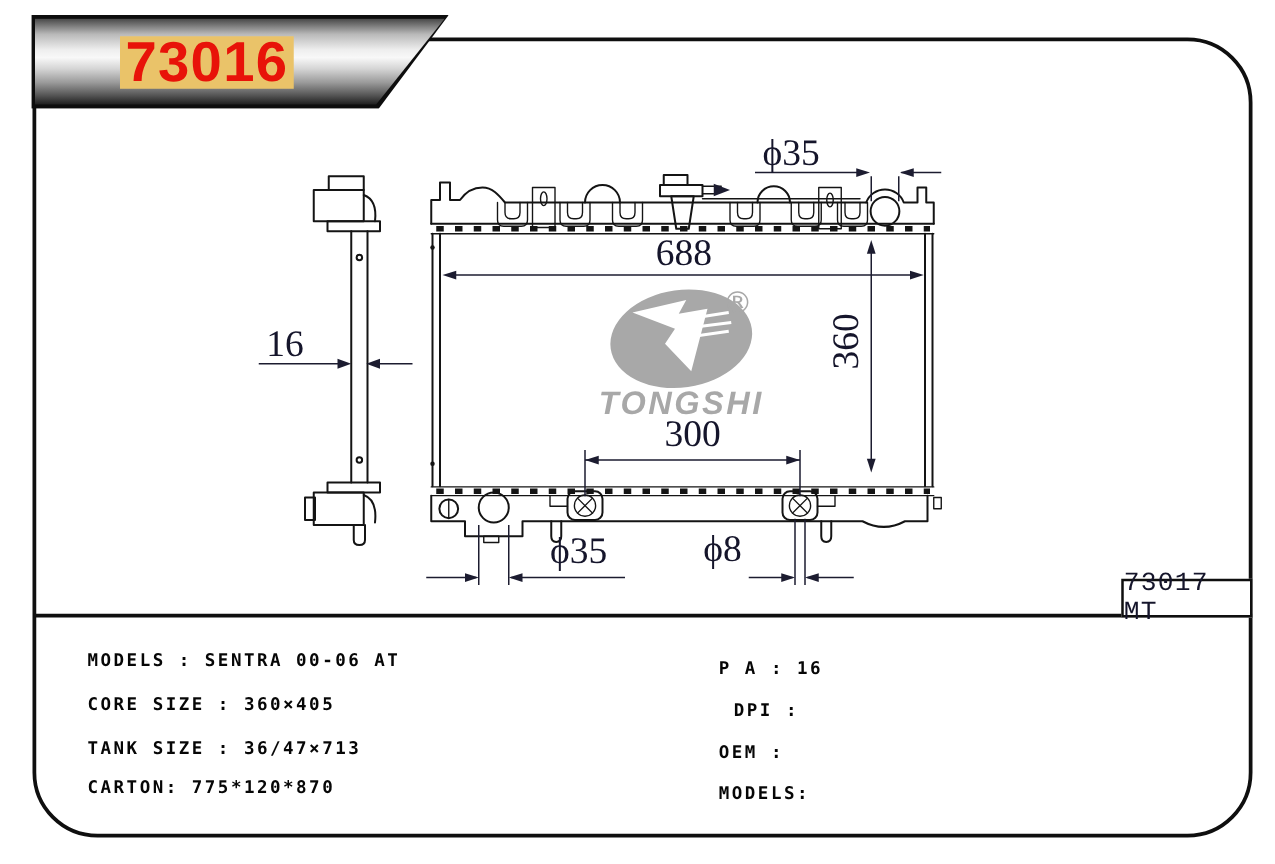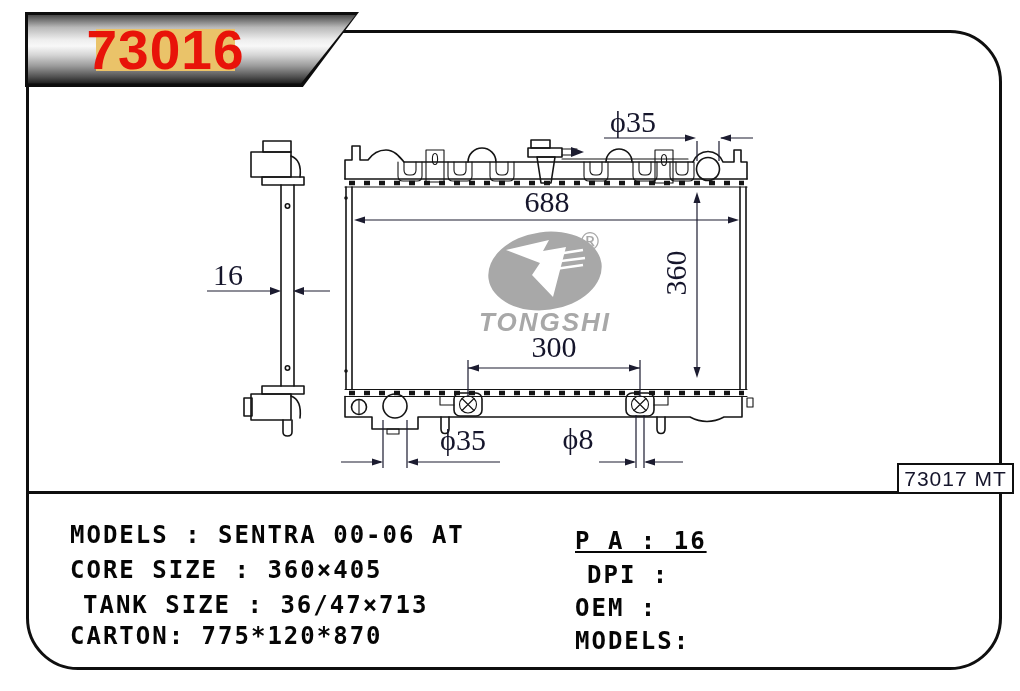--- a/index.html
+++ b/index.html
@@ -16,47 +16,47 @@
   
   .banner{position:absolute;left:25px;top:12px;width:334px;height:75px;z-index:4;}
   .banner .shape{position:absolute;inset:0;background:#0d0d0d;
         clip-path:polygon(0% 0%,100% 0%,83.2% 100%,0% 100%);}
   .banner .metal{position:absolute;left:3px;top:2.5px;width:328px;height:69px;
         clip-path:polygon(0% 0%,100% 0%,83.2% 100%,0% 100%);
         background:linear-gradient(180deg,#484848 0%,#b9b9b9 18%,#eeeeee 36%,
                    #f8f8f8 45%,#d5d5d5 58%,#9a9a9a 74%,#545454 89%,#1c1c1c 100%);}
   .goldplate{position:absolute;left:71px;top:17px;width:139px;height:42px;
         background:#eac369;display:flex;align-items:center;justify-content:center;}
-  .goldplate .num{font-size:55px;font-weight:700;color:#e81309;line-height:40px;
+  .goldplate .num{font-size:45px;font-weight:700;color:#e81309;line-height:40px;
         letter-spacing:1px;font-family:"Liberation Sans",sans-serif;}
 
   
   svg.draw{position:absolute;left:0;top:0;z-index:3;}
   .ln{fill:none;stroke:#141414;stroke-width:1.6;stroke-linejoin:round;stroke-linecap:round;}
   .thin{stroke-width:1.1;}
   .teeth{stroke:#141414;stroke-width:4.5;stroke-dasharray:6 9;fill:none;}
   .dim{fill:none;stroke:#1c1c30;stroke-width:1.2;}
   .arr{fill:#1c1c30;stroke:none;}
   .dimtxt{font-family:"Liberation Serif","DejaVu Serif",serif;font-size:30px;fill:#15152b;}
   .wmfill{fill:#a8a8a8;}
   .wmreg{font-family:"DejaVu Sans",sans-serif;font-size:24px;fill:#a8a8a8;}
   .wmbrand{font-family:"Liberation Sans",sans-serif;font-style:italic;font-weight:800;
            font-size:26px;letter-spacing:2px;fill:#a8a8a8;}
 
   
-  .refbox{position:absolute;left:897px;top:463px;width:117px;height:31px;
+  .refbox{position:absolute;left:897px;top:463px;width:105px;height:31px;
         border:2.5px solid #0f0f0f;box-sizing:border-box;background:#fff;z-index:3;
         display:flex;align-items:center;justify-content:center;
-        font-family:Liberation Sans, sans-serif;font-size:21px;
+        font-family:Liberation Mono, monospace;font-size:21px;
         letter-spacing:1px;color:#15152b;}
 
   
   .spec{position:absolute;z-index:3;color:#060606;white-space:pre;
         font-family:"DejaVu Sans Mono","Liberation Mono",monospace;
-        font-size:24px;font-weight:700;letter-spacing:2px;}
+        font-size:14px;font-weight:700;letter-spacing:2px;}
 </style>
 </head>
 <body>
 
 <div class="frame"></div>
 <div class="divider"></div>
 
 <div class="banner">
   <div class="shape"></div>
   <div class="metal"></div>
@@ -198,19 +198,19 @@
     <polygon class="arr" points="407,462 418,458.5 418,465.5"></polygon>
     <text class="dimtxt" x="463" y="450" text-anchor="middle">ϕ35</text>
   </g>
 </svg>
 
 <div class="refbox">73017 MT</div>
 
 <div>
   <div class="spec" style="left:70px;top:521px;">MODELS : SENTRA 00-06 AT</div>
   <div class="spec" style="left:70px;top:556px;">CORE SIZE : 360×405</div>
-  <div class="spec" style="left:70px;top:591px;margin-left:13px;">TANK SIZE : 36/47×713</div>
+  <div class="spec" style="left:70px;top:591px;">TANK SIZE : 36/47×713</div>
   <div class="spec" style="left:70px;top:622px;">CARTON: 775*120*870</div>
-  <div class="spec" style="left:575px;top:527px;text-decoration:underline;">P A : 16</div>
+  <div class="spec" style="left:575px;top:527px;">P A : 16</div>
   <div class="spec" style="left:575px;top:561px;margin-left:12px;">DPI :</div>
   <div class="spec" style="left:575px;top:594px;">OEM :</div>
   <div class="spec" style="left:575px;top:627px;">MODELS:</div>
 </div>
 
 </body></html>

